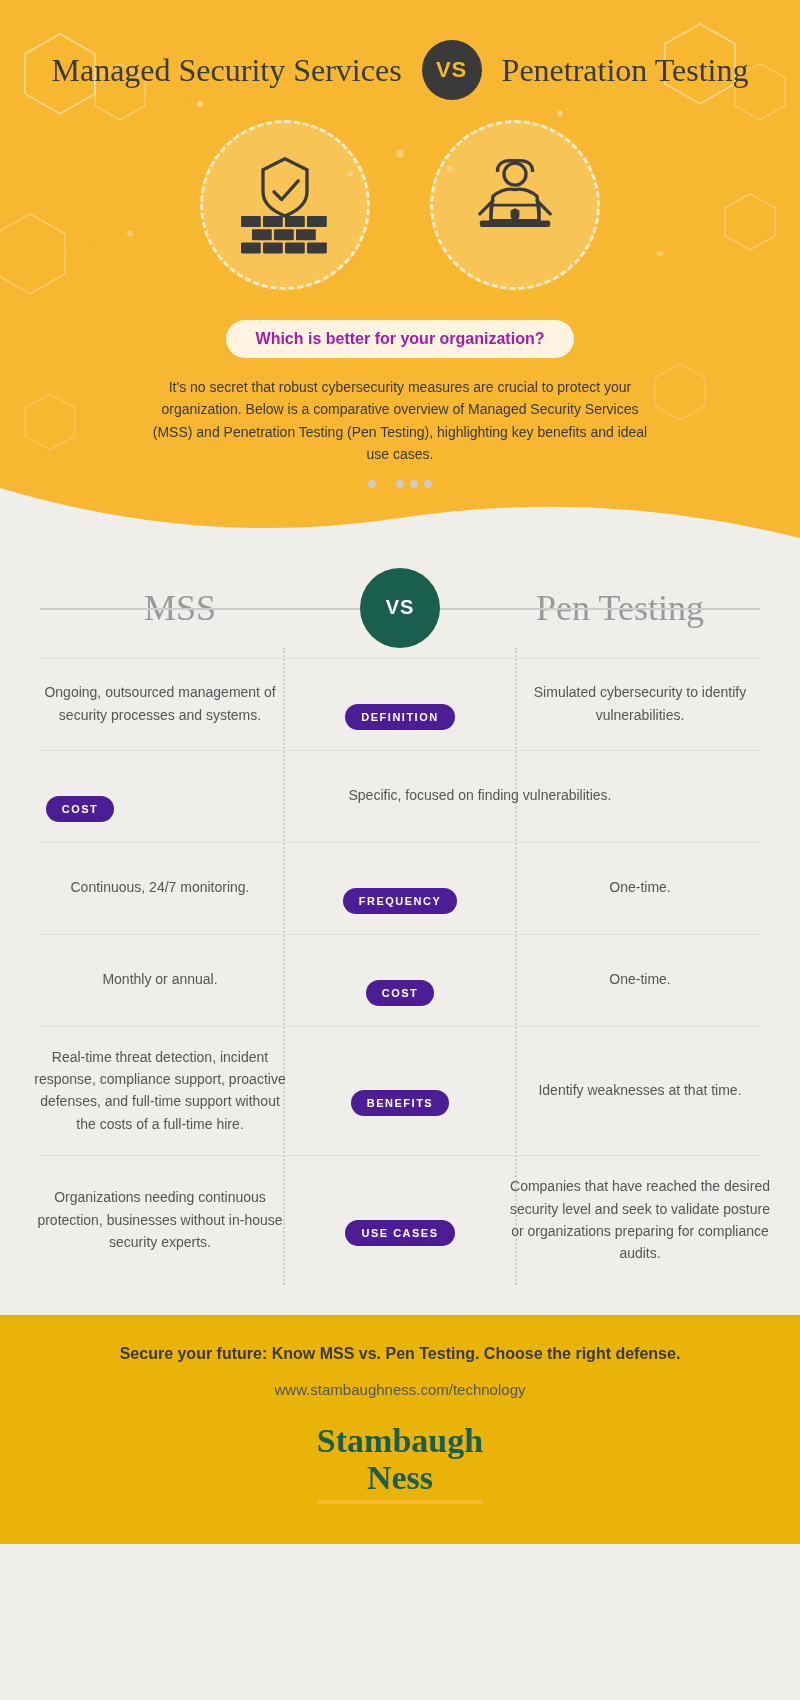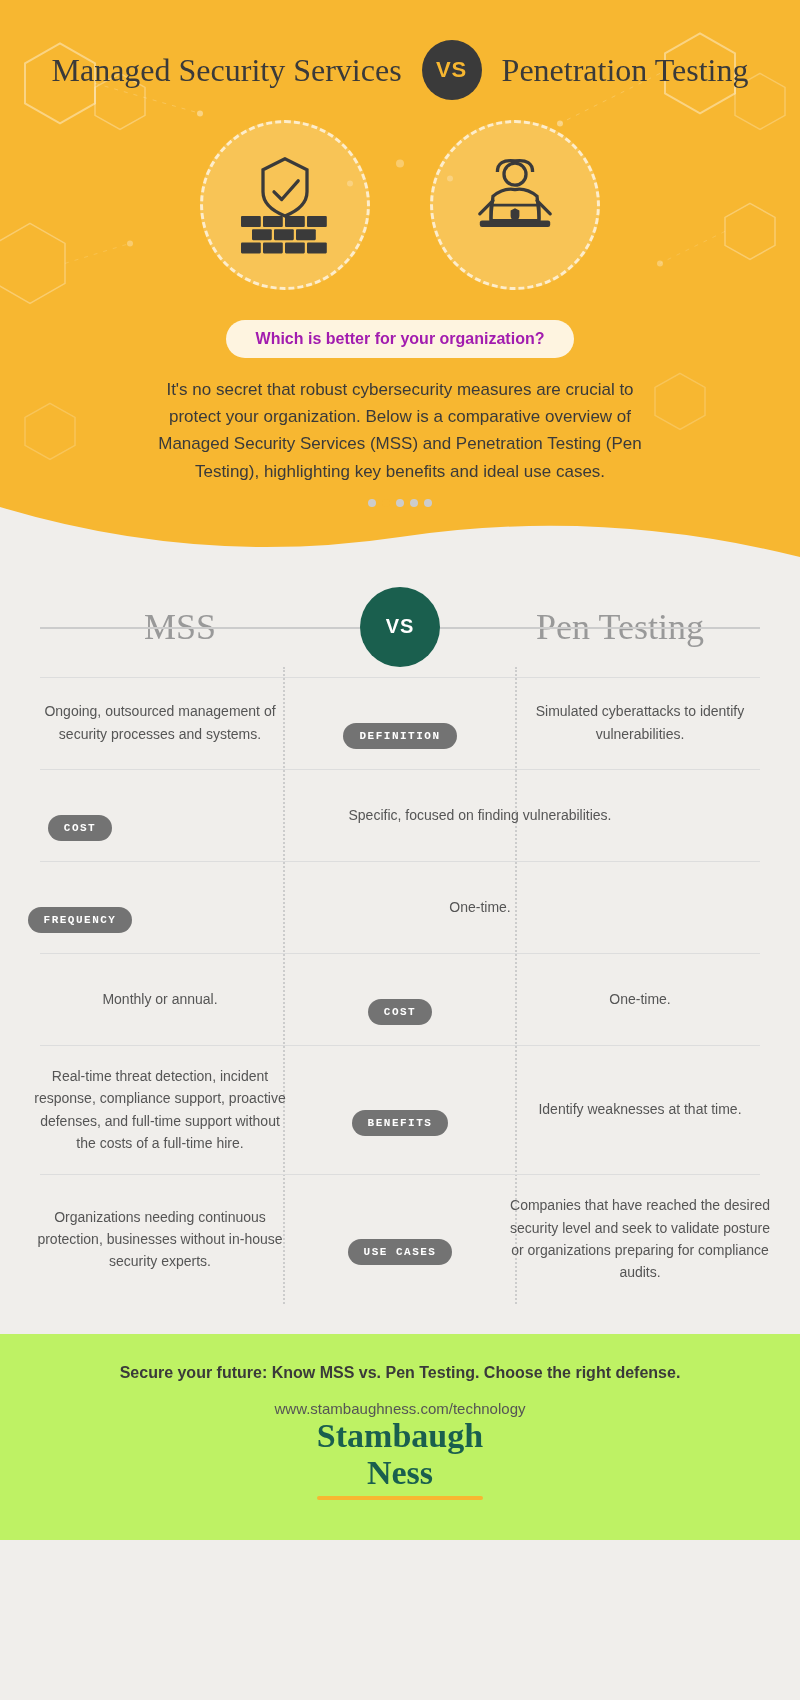--- a/index.html
+++ b/index.html
@@ -103,21 +103,21 @@
       font-size: 16px;
       font-weight: bold;
       color: #a21caf;
       font-family: Arial, sans-serif;
     }
 
     .description {
       max-width: 520px;
       text-align: center;
       margin-top: 18px;
-      font-size: 17px;
+      font-size: 14px;
       color: #3a3a3a;
       line-height: 1.6;
       z-index: 2;
       position: relative;
       font-family: Arial, sans-serif;
     }
 
     
     .wave-bottom {
       position: absolute;
@@ -238,54 +238,55 @@
       position: absolute;
       right: 283px;
       top: 80px;
       bottom: 0;
       width: 1px;
       border-right: 2px dotted #ccc;
       z-index: 0;
     }
 
     .label-badge {
-      background: #737373;
+      background: #4c1d95;
       color: #fff;
       font-size: 11px;
       font-weight: bold;
-      font-family: Liberation Mono, monospace;
+      font-family: Liberation Sans, sans-serif;
       letter-spacing: 1.5px;
       border-radius: 20px;
       padding: 7px 16px;
       text-align: center;
       white-space: nowrap;
       z-index: 2;
       position: relative;
       margin-top: 26px;
     }
 
     
     .footer {
-      background: #bef264;
+      background: #eab308;
       padding: 30px 60px 40px;
       text-align: center;
     }
 
     .footer-tagline {
       font-size: 16px;
       font-weight: bold;
       color: #3a3a3a;
       font-family: Arial, sans-serif;
       margin-bottom: 18px;
     }
 
     .footer-url {
       font-size: 15px;
       color: #555;
       font-family: Arial, sans-serif;
+      margin-bottom: 24px;
     }
 
     .footer-logo {
       display: inline-block;
     }
 
     .logo-text {
       font-size: 34px;
       font-weight: bold;
       color: #1a5f4e;
@@ -430,31 +431,32 @@
       <div class="col-header-mss">MSS</div>
       <div class="vs-circle">VS</div>
       <div class="col-header-pen">Pen Testing</div>
     </div>
 
     <div class="comp-row">
       <div class="comp-left">Ongoing, outsourced management of security processes and systems.</div>
       <div class="center-col">
         <div class="label-badge">DEFINITION</div>
       </div>
-      <div class="comp-right">Simulated cyberattacks to identify vulnerabilities.</div>
+      <div class="comp-right">Simulated cybersecurity to identify vulnerabilities.</div>
     </div>
 
     <div class="comp-row">
       <div class="center-col">
         <div class="label-badge">COST</div>
       </div>
       <div class="comp-right">Specific, focused on finding vulnerabilities.</div>
     </div>
 
     <div class="comp-row">
+      <div class="comp-left">Continuous, 24/7 monitoring.</div>
       <div class="center-col">
         <div class="label-badge">FREQUENCY</div>
       </div>
       <div class="comp-right">One-time.</div>
     </div>
 
     <div class="comp-row">
       <div class="comp-left">Monthly or annual.</div>
       <div class="center-col">
         <div class="label-badge">COST</div>

